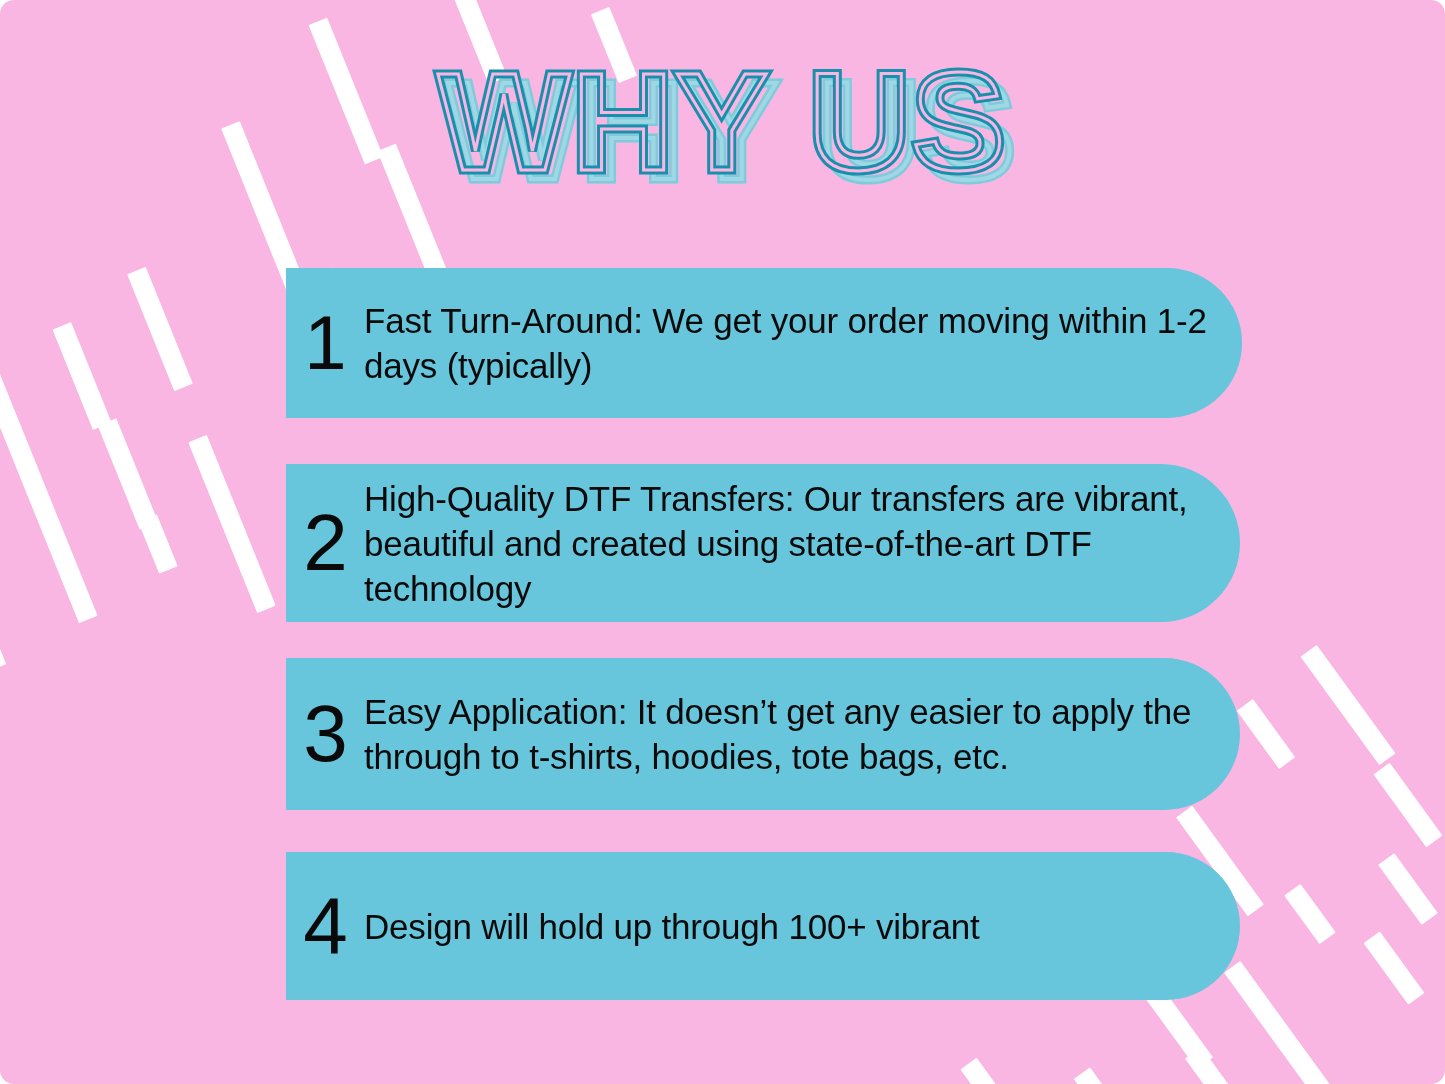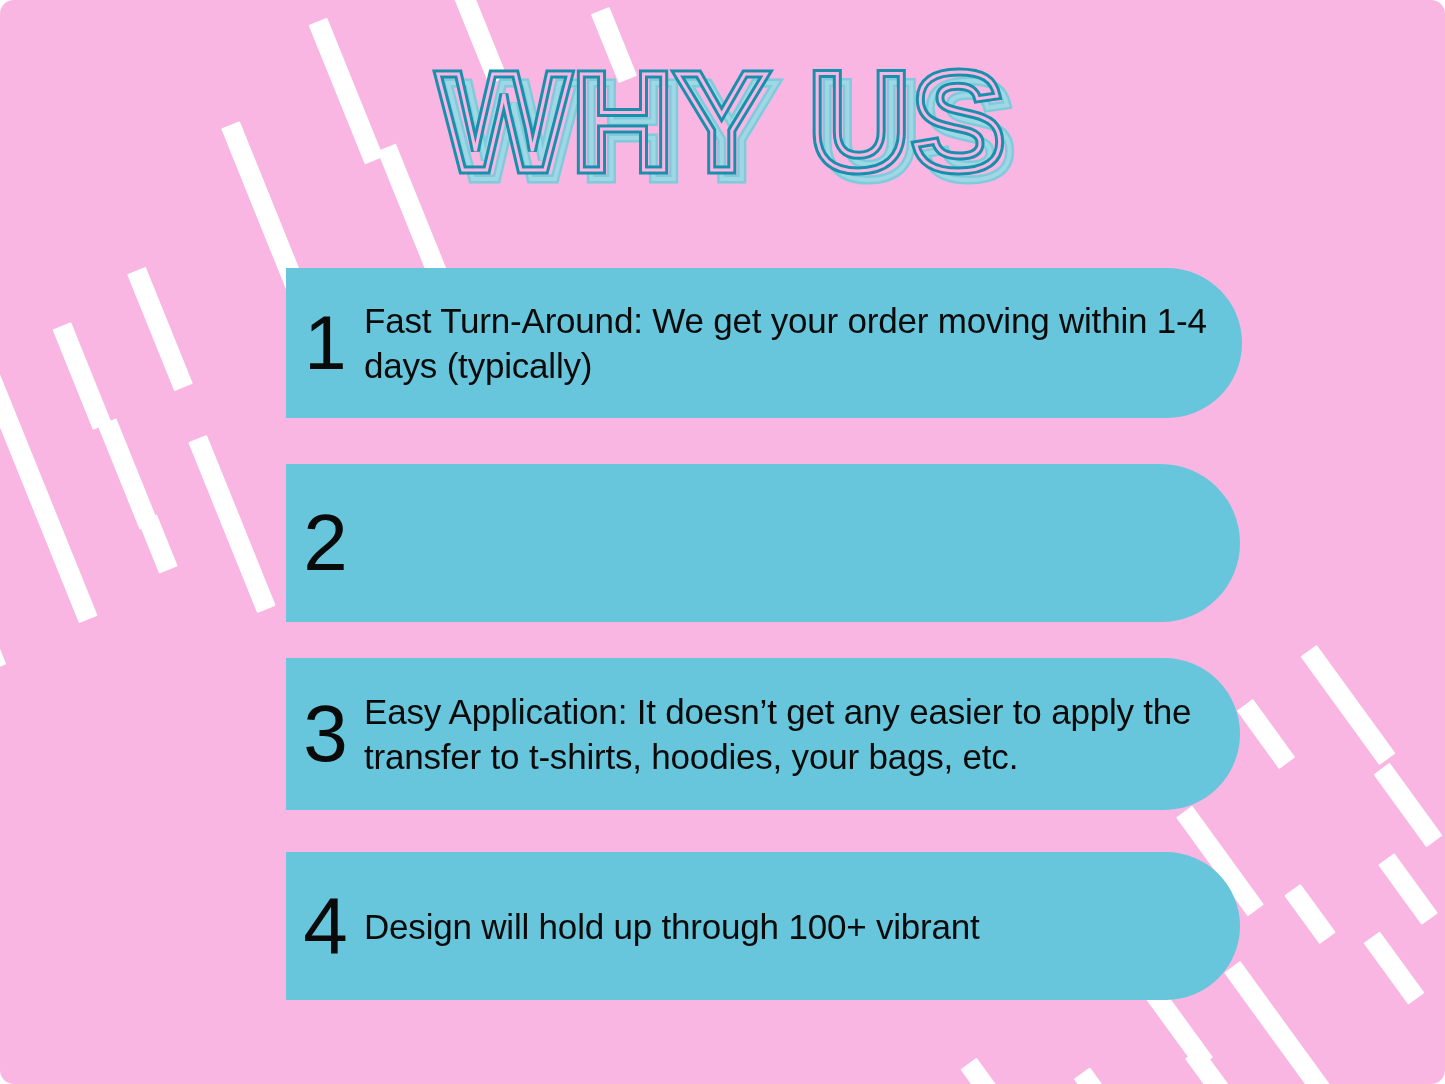--- a/index.html
+++ b/index.html
@@ -167,30 +167,31 @@
     <div class="title-layer title-shadow">WHY US</div>
     <div class="title-layer title-shadow-inner">WHY US</div>
     <div class="title-layer title-main">WHY US</div>
     <div class="title-layer title-knockout">WHY US</div>
   </div>
 
   <div id="cards">
 
     <div class="card" id="card-1">
       <div class="card-num">1</div>
-      <div class="card-text">Fast Turn-Around: We get your order moving within 1-4 days (typically)</div>
+      <div class="card-text">Fast Turn-Around: We get your order moving within 1-2 days (typically)</div>
     </div>
 
     <div class="card" id="card-2">
       <div class="card-num">2</div>
+      <div class="card-text">High-Quality DTF Transfers: Our transfers are vibrant, beautiful and created using state-of-the-art DTF technology</div>
     </div>
 
     <div class="card" id="card-3">
       <div class="card-num">3</div>
-      <div class="card-text">Easy Application: It doesn’t get any easier to apply the transfer to t-shirts, hoodies, your bags, etc.</div>
+      <div class="card-text">Easy Application: It doesn’t get any easier to apply the through to t-shirts, hoodies, tote bags, etc.</div>
     </div>
 
     <div class="card" id="card-4">
       <div class="card-num">4</div>
       <div class="card-text">Design will hold up through 100+ vibrant</div>
     </div>
 
   </div>
 </div>
 

